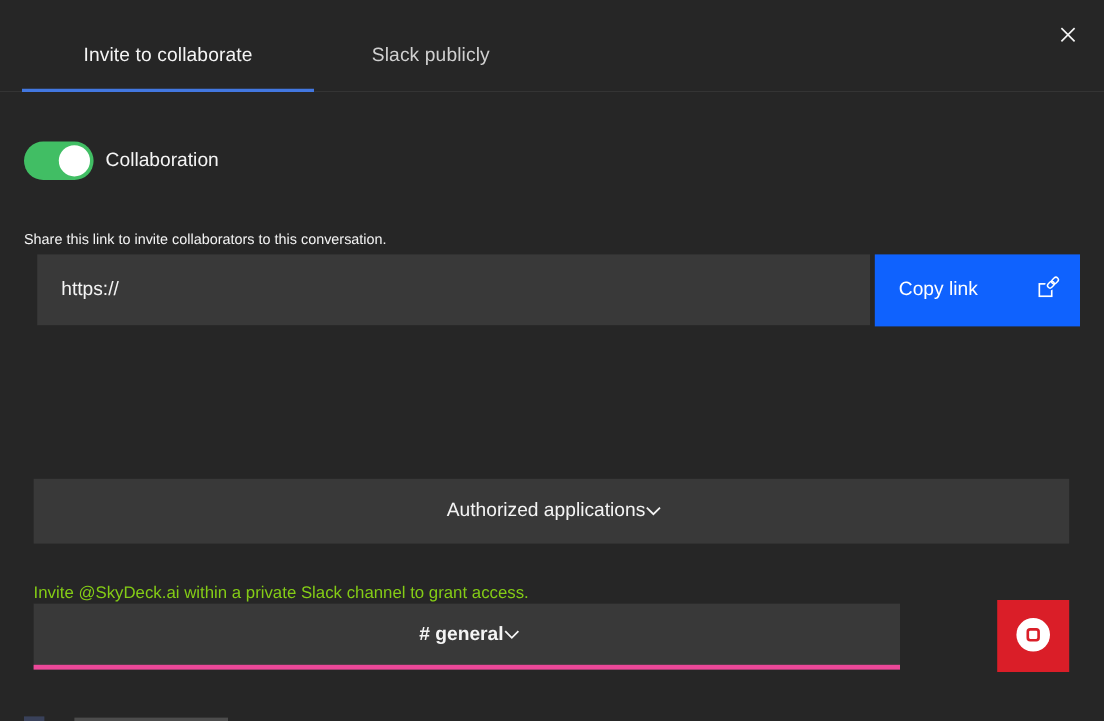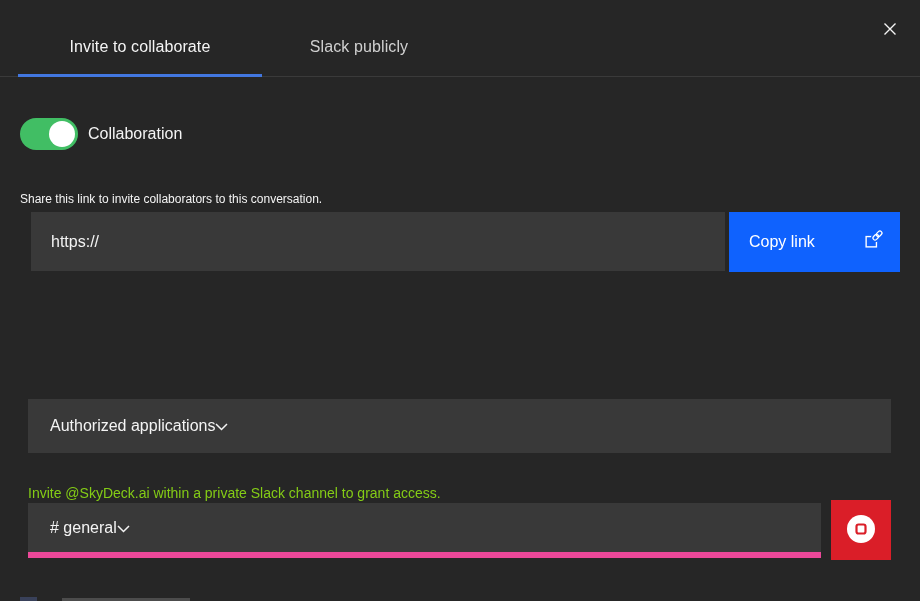--- a/index.html
+++ b/index.html
@@ -59,25 +59,25 @@
     position:absolute;left:729px;top:212px;width:171px;height:60px;
     background:#0f62fe;color:#ffffff;border:none;cursor:pointer;
     display:flex;align-items:center;justify-content:space-between;
     padding:0 16px 0 20px;box-sizing:border-box;font-size:16px;
     font-family:"Liberation Sans", sans-serif;
   }
 
   
   .dropdown{
     position:absolute;background:#393939;display:flex;align-items:center;
-    justify-content:flex-start;box-sizing:border-box;cursor:pointer;
+    justify-content:center;box-sizing:border-box;cursor:pointer;
     padding:0 18px 0 22px;font-size:16px;color:#f4f4f4;
   }
   .dd-apps{left:28px;top:399px;width:863px;height:54px;}
-  .dd-channel{left:28px;top:503px;width:793px;height:55px;border-bottom:6px solid #ec4899;}
+  .dd-channel{left:28px;top:503px;width:722px;height:55px;border-bottom:4px solid #ec4899;font-weight:bold;}
 
   
   .stop-btn{
     position:absolute;left:831px;top:500px;width:60px;height:60px;
     background:#da1e28;border:none;cursor:pointer;
     display:flex;align-items:center;justify-content:center;padding:0;
   }
 
   
   .clip-frag{position:absolute;}

